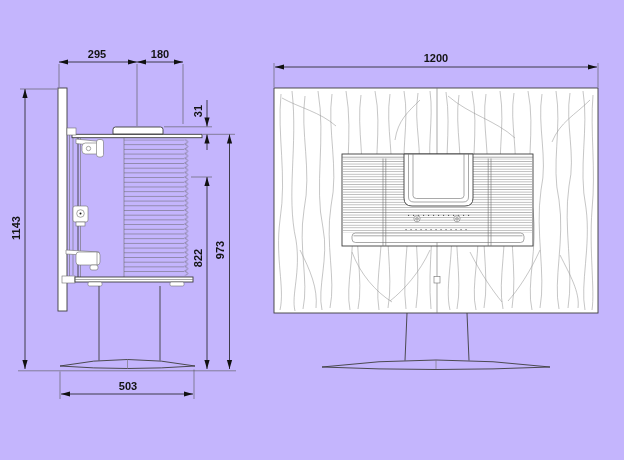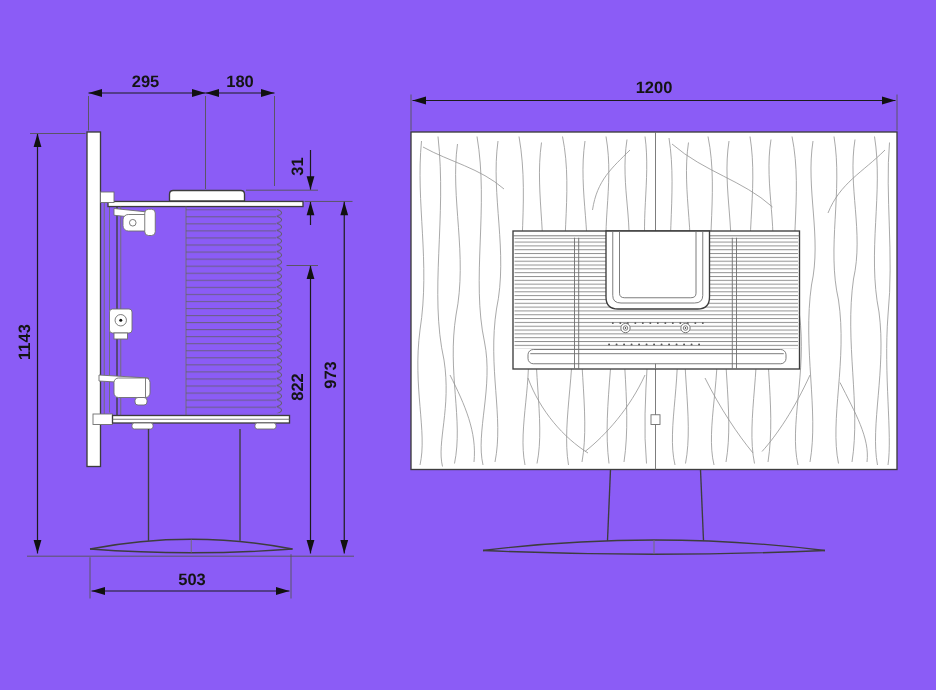--- a/index.html
+++ b/index.html
@@ -1,16 +1,16 @@
 <!DOCTYPE html>
 <html><head>
 <meta charset="utf-8">
 <style>
   html,body{margin:0;padding:0;background:#fff;}
-  .canvas{position:relative;width:624px;height:460px;background:#8b5cf6;overflow:hidden;
+  .canvas{position:relative;width:624px;height:460px;background:#c4b5fd;overflow:hidden;
           font-family:"Liberation Sans",sans-serif;}
   svg{display:block;}
   .dimtext{font-family:"Liberation Sans",sans-serif;font-weight:bold;font-size:11px;fill:#141414;}
   .outline{stroke:#3d3d3d;stroke-width:0.9;fill:none;}
   .outlineW{stroke:#3d3d3d;stroke-width:0.9;fill:#ffffff;}
   .fine{stroke:#6e6e6e;stroke-width:0.6;fill:none;}
   .fineW{stroke:#6e6e6e;stroke-width:0.6;fill:#ffffff;}
   .grain{stroke:#979797;stroke-width:0.55;fill:none;}
   .dim{stroke:#1c1c1c;stroke-width:0.8;fill:none;}
   .ext{stroke:#555;stroke-width:0.6;fill:none;}

